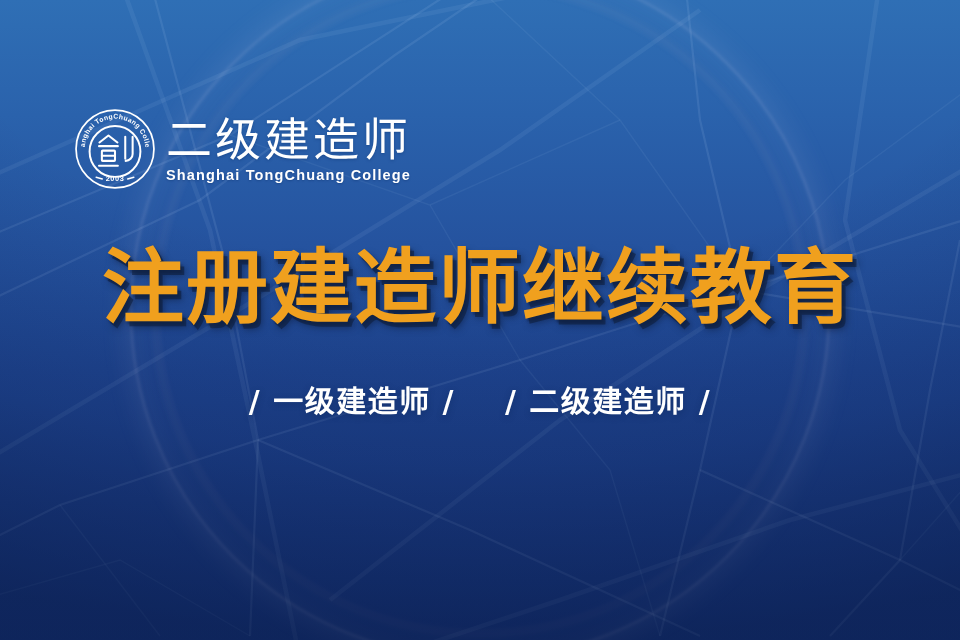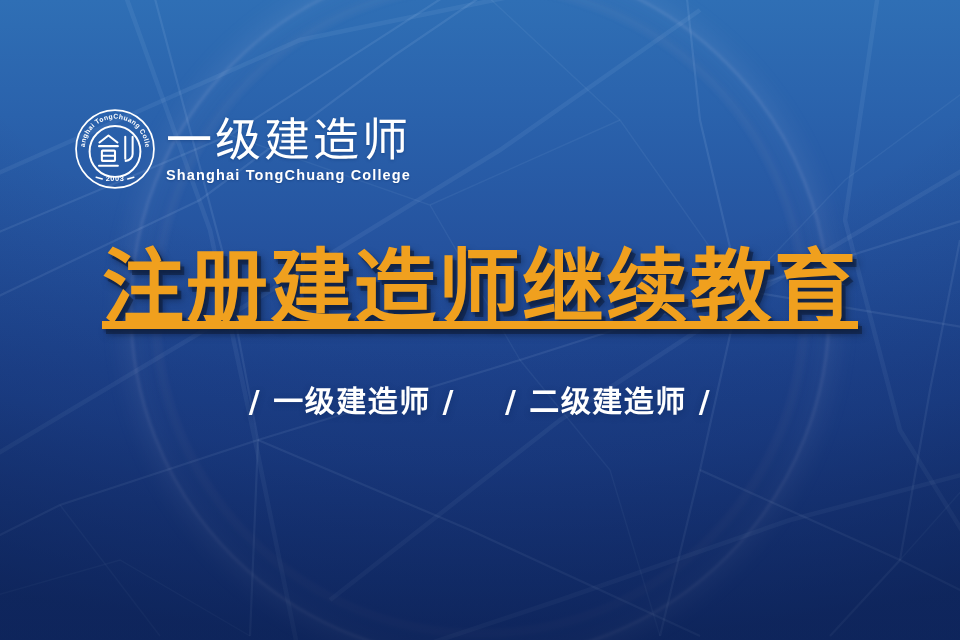--- a/index.html
+++ b/index.html
@@ -207,21 +207,20 @@
     font-weight: 700;
     font-size: 82px;
     line-height: 1.02;
     letter-spacing: 2px;
     color: #f0a01e;
     white-space: nowrap;
     text-shadow:
        4px 5px 0 rgba(14,30,62,0.62),
        5px 6px 7px rgba(10,24,54,0.50),
        2px 3px 2px rgba(16,34,70,0.45);
-    text-decoration: underline;
   }
 
   
   #subtitle {
     position: absolute;
     left: 0;
     right: 0;
     top: 382px;
     text-align: center;
     font-family: "DejaVu Sans", "Liberation Sans", sans-serif;
@@ -315,21 +314,21 @@
           <path d="M 62.5 35 L 62.5 62"></path>
           <path d="M 71.5 35 L 71.5 56 A 8.5 8.5 0 0 1 63 64.5"></path>
         </g>
 
         <text x="50" y="88.5" text-anchor="middle" font-family="Liberation Sans, sans-serif" font-size="9" font-weight="700" fill="#ffffff" letter-spacing="0.7">2003</text>
         <path d="M 27 84.5 L 34.5 86.5 M 73 84.5 L 65.5 86.5" stroke="#ffffff" stroke-width="1.8" stroke-linecap="round" fill="none"></path>
       </svg>
     </div>
 
     <div id="logo-wordmark">
-      <div id="logo-cn">一级建造师</div>
+      <div id="logo-cn">二级建造师</div>
       <div id="logo-en">Shanghai TongChuang College</div>
     </div>
 
   </div>
 
   <div id="headline">注册建造师继续教育</div>
 
   <div id="subtitle">
     <span>/ 一级建造师 /</span>
     <span class="sub-gap"></span>

